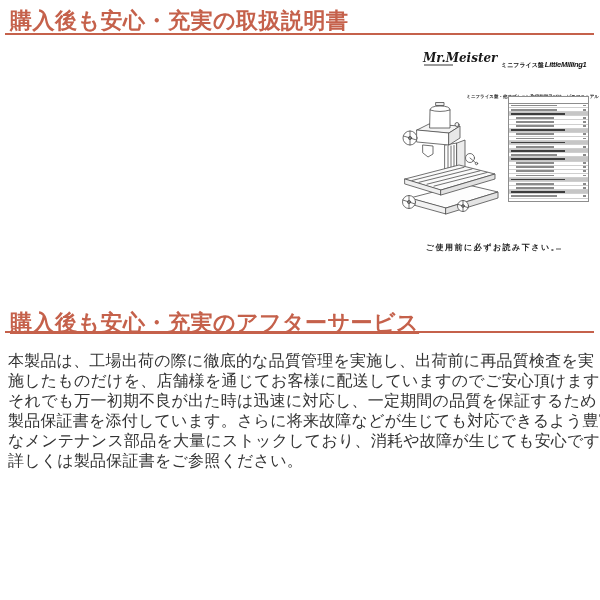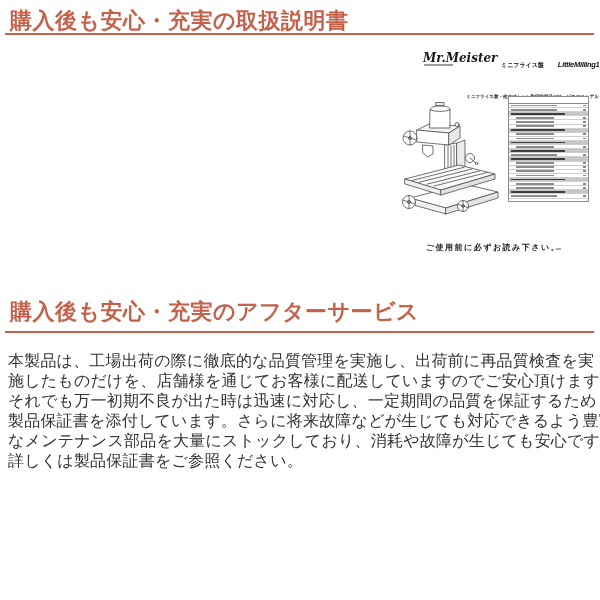--- a/index.html
+++ b/index.html
@@ -6,36 +6,36 @@
   *{ margin:0; padding:0; box-sizing:border-box; }
   html,body{ background:#fff; }
   body{ font-family:"Liberation Sans","DejaVu Sans",sans-serif; }
   .page{ position:relative; width:600px; height:600px; background:#fff; overflow:hidden; }
 
   
   .sec-heading{ position:absolute; left:10px; font-size:22px; font-weight:bold;
     color:var(--accent); letter-spacing:.5px; white-space:pre; }
   .heading-rule{ position:absolute; left:5px; width:589px; height:2px; background:var(--accent); }
   #h1{ top:6px; } #r1{ top:33px; }
-  #h2{ top:297px; } #r2{ top:331px; }
+  #h2{ top:308px;text-decoration:underline; } #r2{ top:331px; }
 
   
   .body-text{ position:absolute; color:var(--ink); font-size:16px; line-height:20px;
     white-space:pre; letter-spacing:.2px; }
   #p1{ left:8px; top:54px; width:390px; }
   #p2{ left:8px; top:351px; width:588px; }
 
   
   .manual-cover{ position:absolute; left:400px; top:38px; width:192px; height:260px; background:#fff; }
   .mc-brand{ position:absolute; left:23px; top:13px; font-family:"DejaVu Serif","Liberation Serif",serif;
     font-style:italic; font-weight:bold; font-size:12px; color:#1a1a1a; }
   .mc-brand-bar{ position:absolute; left:24px; top:26px; width:29px; height:1.5px; background:#9a9a9a; }
   .mc-product{ position:absolute; left:101px; top:15px; white-space:nowrap; color:#111; }
   .mc-product .lbl{ font-size:6px; font-weight:bold; }
-  .mc-product .logo{ font-size:7.5px; font-weight:900; font-style:italic; letter-spacing:-.3px; margin-left:14px; }
+  .mc-product .logo{ font-size:7.5px; font-weight:900; font-style:italic; letter-spacing:-.3px; margin-left:1px; }
   .mc-title{ position:absolute; left:0; top:27px; width:184px; text-align:center;
     font-size:19px; font-weight:bold; color:#111; letter-spacing:2px; white-space:pre; }
   .mc-subtitle{ position:absolute; left:0; top:50px; width:184px; text-align:center; white-space:nowrap; }
   .mc-subtitle span{ display:inline-block; font-size:9px; font-weight:bold; color:#222;
     transform:scale(.5); transform-origin:center top; }
 
   
   .mc-machine{ position:absolute; left:0; top:64px; width:106px; height:118px; }
 
   

